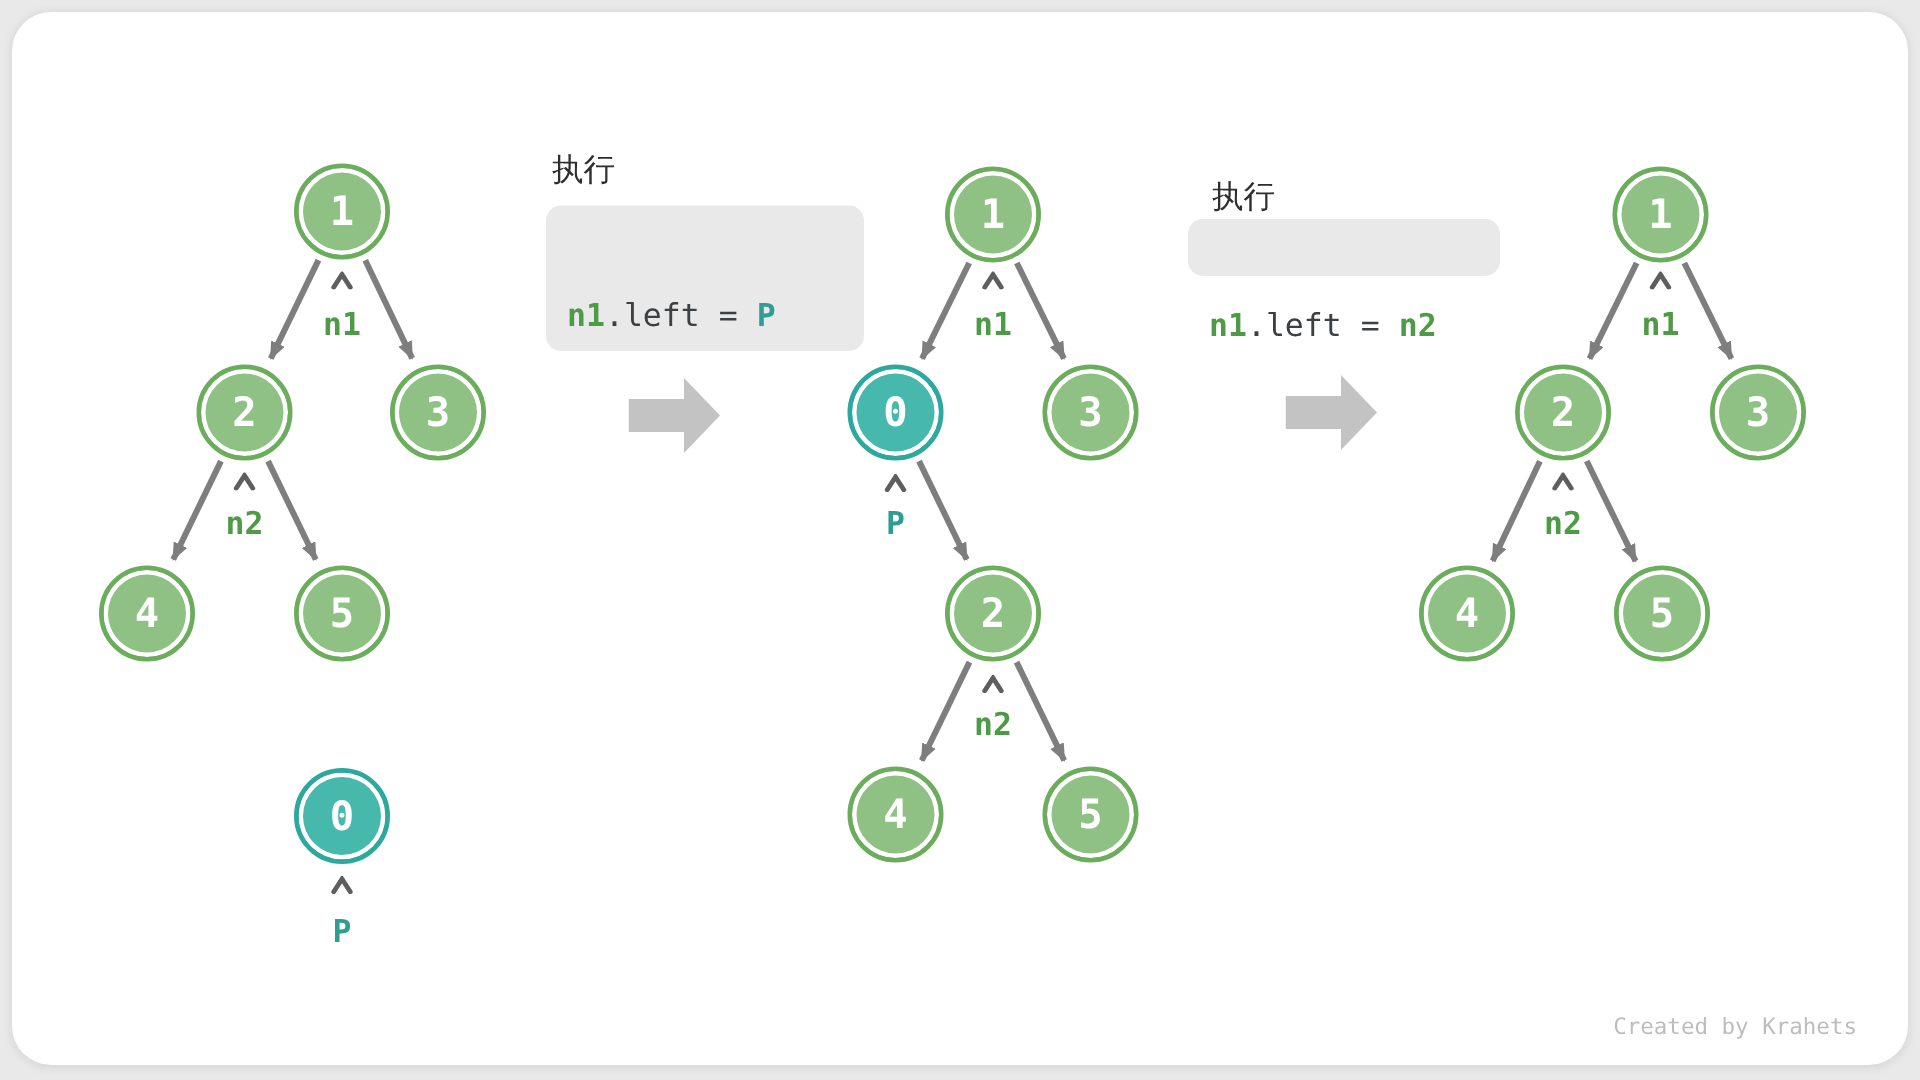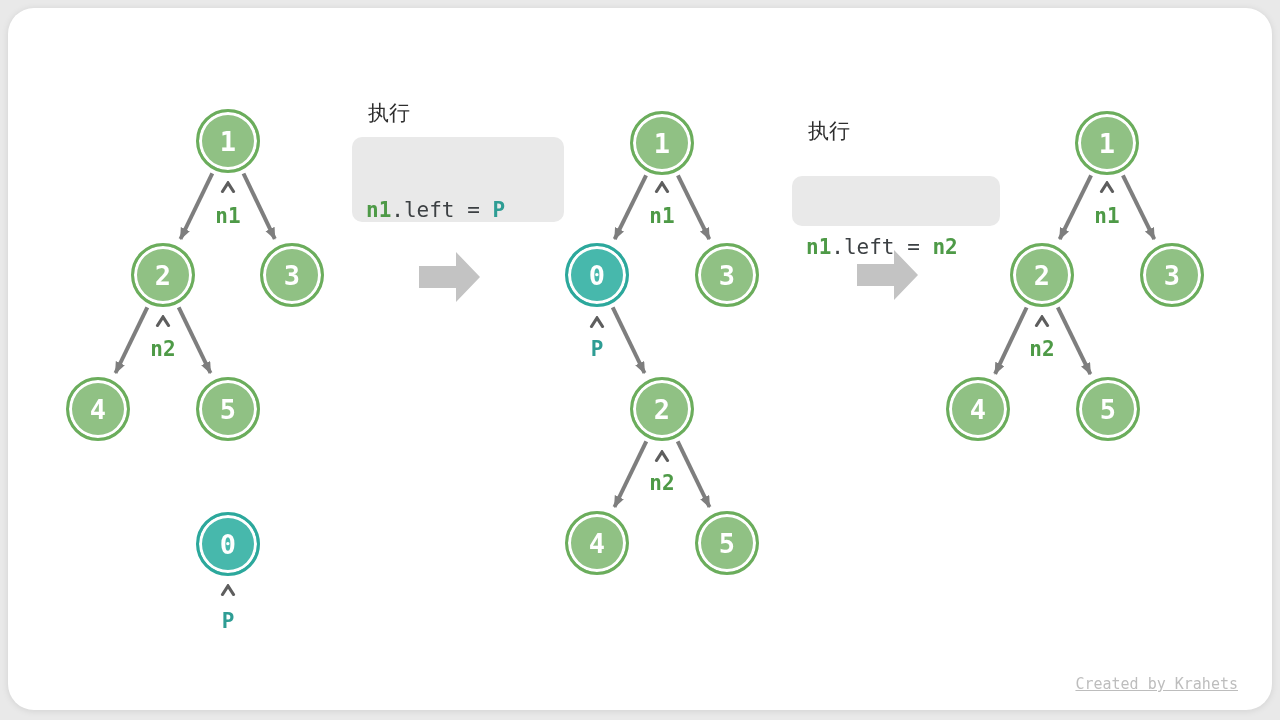--- a/index.html
+++ b/index.html
@@ -54,21 +54,21 @@
   }
   .code-box .ln{display:block;line-height:36px;}
   .code-box.single .ln{line-height:32px;}
   .k-green{color:var(--pointer-green);font-weight:bold;}
   .k-teal{color:var(--pointer-teal);font-weight:bold;}
   .k-dark{color:var(--code-text-dark);}
   .big-arrow{position:absolute;}
   .big-arrow polygon{fill:var(--big-arrow-gray);}
   .watermark{
     position:absolute;right:42px;top:675px;
-    font:15px "DejaVu Sans Mono",monospace;color:var(--watermark-gray);text-decoration:underline;
+    font:15px "DejaVu Sans Mono",monospace;color:var(--watermark-gray);
   }
 </style>
 </head>
 <body>
 
 <div class="card"></div>
 
 <div class="stage">
 
   <svg class="edges" width="1280" height="720" viewBox="0 0 1280 720">
@@ -112,21 +112,21 @@
     <svg class="caret" style="left:228px;top:590px" width="16" height="12" viewBox="0 0 16 12">
         <polyline points="2.5,10.5 8,2 13.5,10.5"></polyline>
       </svg>
 
     <span class="ptr" style="left:228px;top:216px">n1</span>
     <span class="ptr" style="left:163px;top:349px">n2</span>
     <span class="ptr teal" style="left:228px;top:621px">P</span>
   </div>
 
   <div class="code-title" style="left:368px;top:99px">执行</div>
-  <div class="code-box" style="left:352px;top:137px;width:212px;height:85px">
+  <div class="code-box" style="left:364px;top:137px;width:212px;height:97px">
     <span class="ln"><span class="k-green">n1</span><span class="k-dark">.left = </span><span class="k-teal">P</span></span>
   </div>
 
   <svg class="big-arrow" style="left:419px;top:251px" width="62" height="52" viewBox="0 0 62 52">
     <polygon points="0,15 37,15 37,1 61,26 37,51 37,37 0,37"></polygon>
   </svg>
 
   <div class="layer">
     <div class="node" style="left:662px;top:143px">1</div>
     <div class="node teal" style="left:597px;top:275px">0</div>
@@ -144,21 +144,21 @@
     <svg class="caret" style="left:662px;top:456px" width="16" height="12" viewBox="0 0 16 12">
         <polyline points="2.5,10.5 8,2 13.5,10.5"></polyline>
       </svg>
 
     <span class="ptr" style="left:662px;top:216px">n1</span>
     <span class="ptr teal" style="left:597px;top:349px">P</span>
     <span class="ptr" style="left:662px;top:483px">n2</span>
   </div>
 
   <div class="code-title" style="left:808px;top:117px">执行</div>
-  <div class="code-box single" style="left:792px;top:176px;width:208px;height:50px">
+  <div class="code-box single" style="left:792px;top:146px;width:208px;height:38px">
     <span class="ln"><span class="k-green">n1</span><span class="k-dark">.left = </span><span class="k-green">n2</span></span>
   </div>
 
   <svg class="big-arrow" style="left:857px;top:249px" width="62" height="52" viewBox="0 0 62 52">
     <polygon points="0,15 37,15 37,1 61,26 37,51 37,37 0,37"></polygon>
   </svg>
 
   <div class="layer">
     <div class="node" style="left:1107px;top:143px">1</div>
     <div class="node" style="left:1042px;top:275px">2</div>

